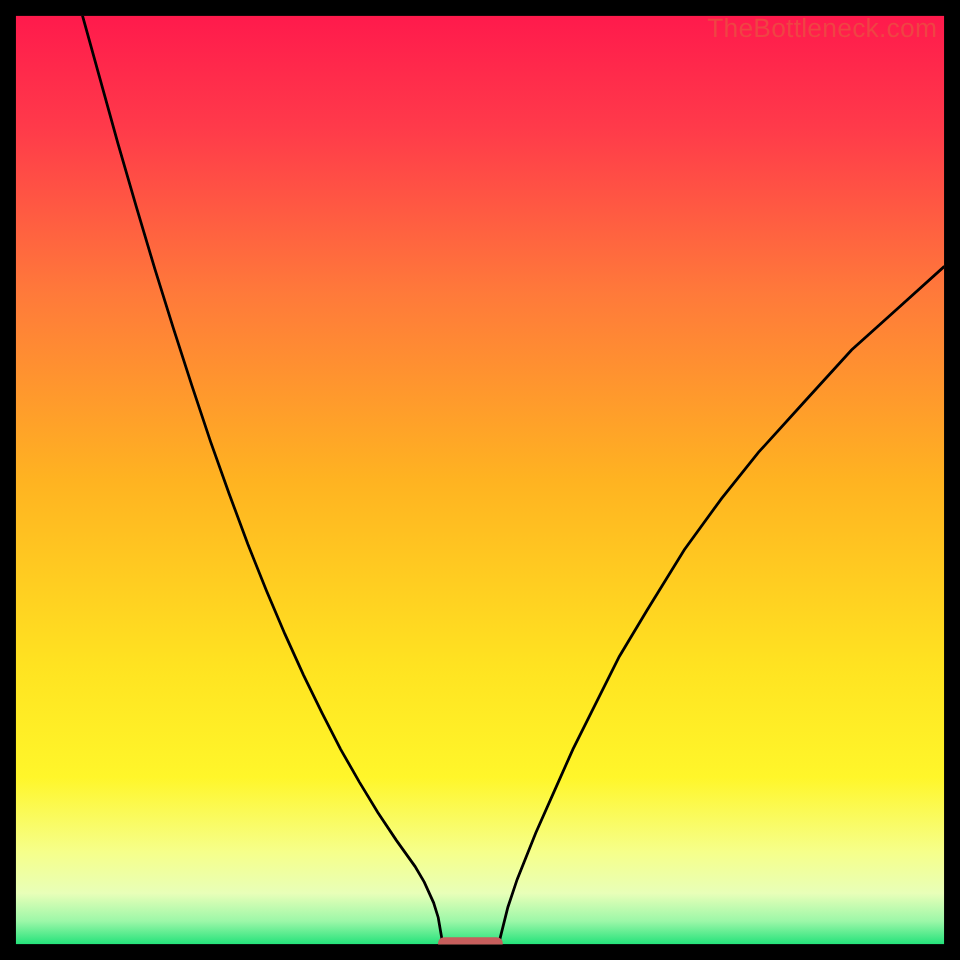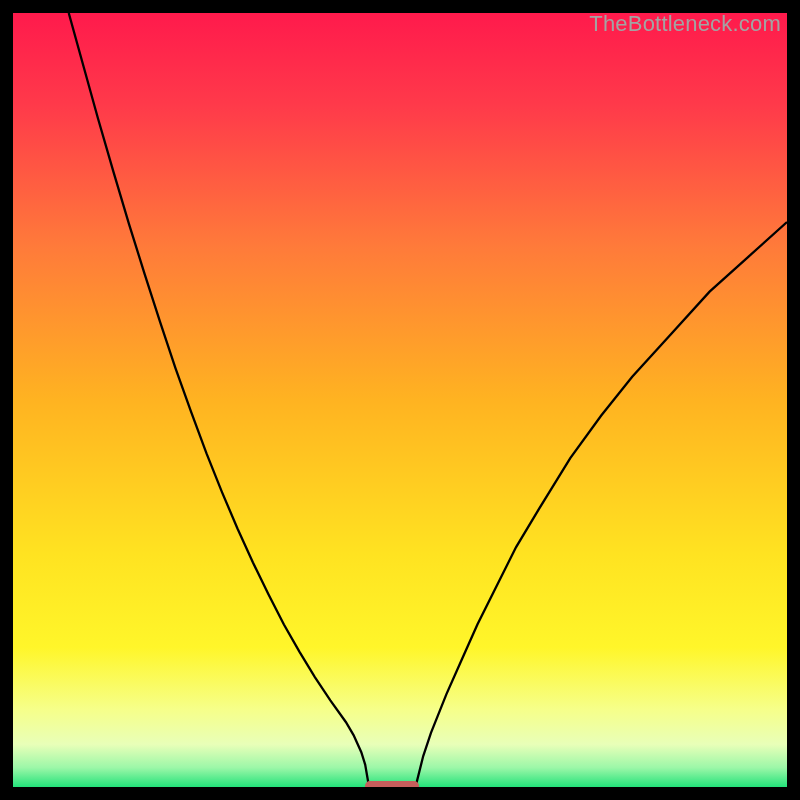--- a/index.html
+++ b/index.html
@@ -24,21 +24,21 @@
     left: 0;
     top: 0;
     width: 774px;
     height: 774px;
     overflow: hidden;
   }
   .watermark {
     position: absolute;
     top: -2px;
     right: 6px;
-    color: #a3a3a3;
+    color: #ef4444;
     font-size: 22px;
     font-weight: 500;
     letter-spacing: 0.2px;
     user-select: none;
   }
   .marker {
     position: absolute;
     height: 10px;
     background: #c65e5c;
     border-radius: 5px;

